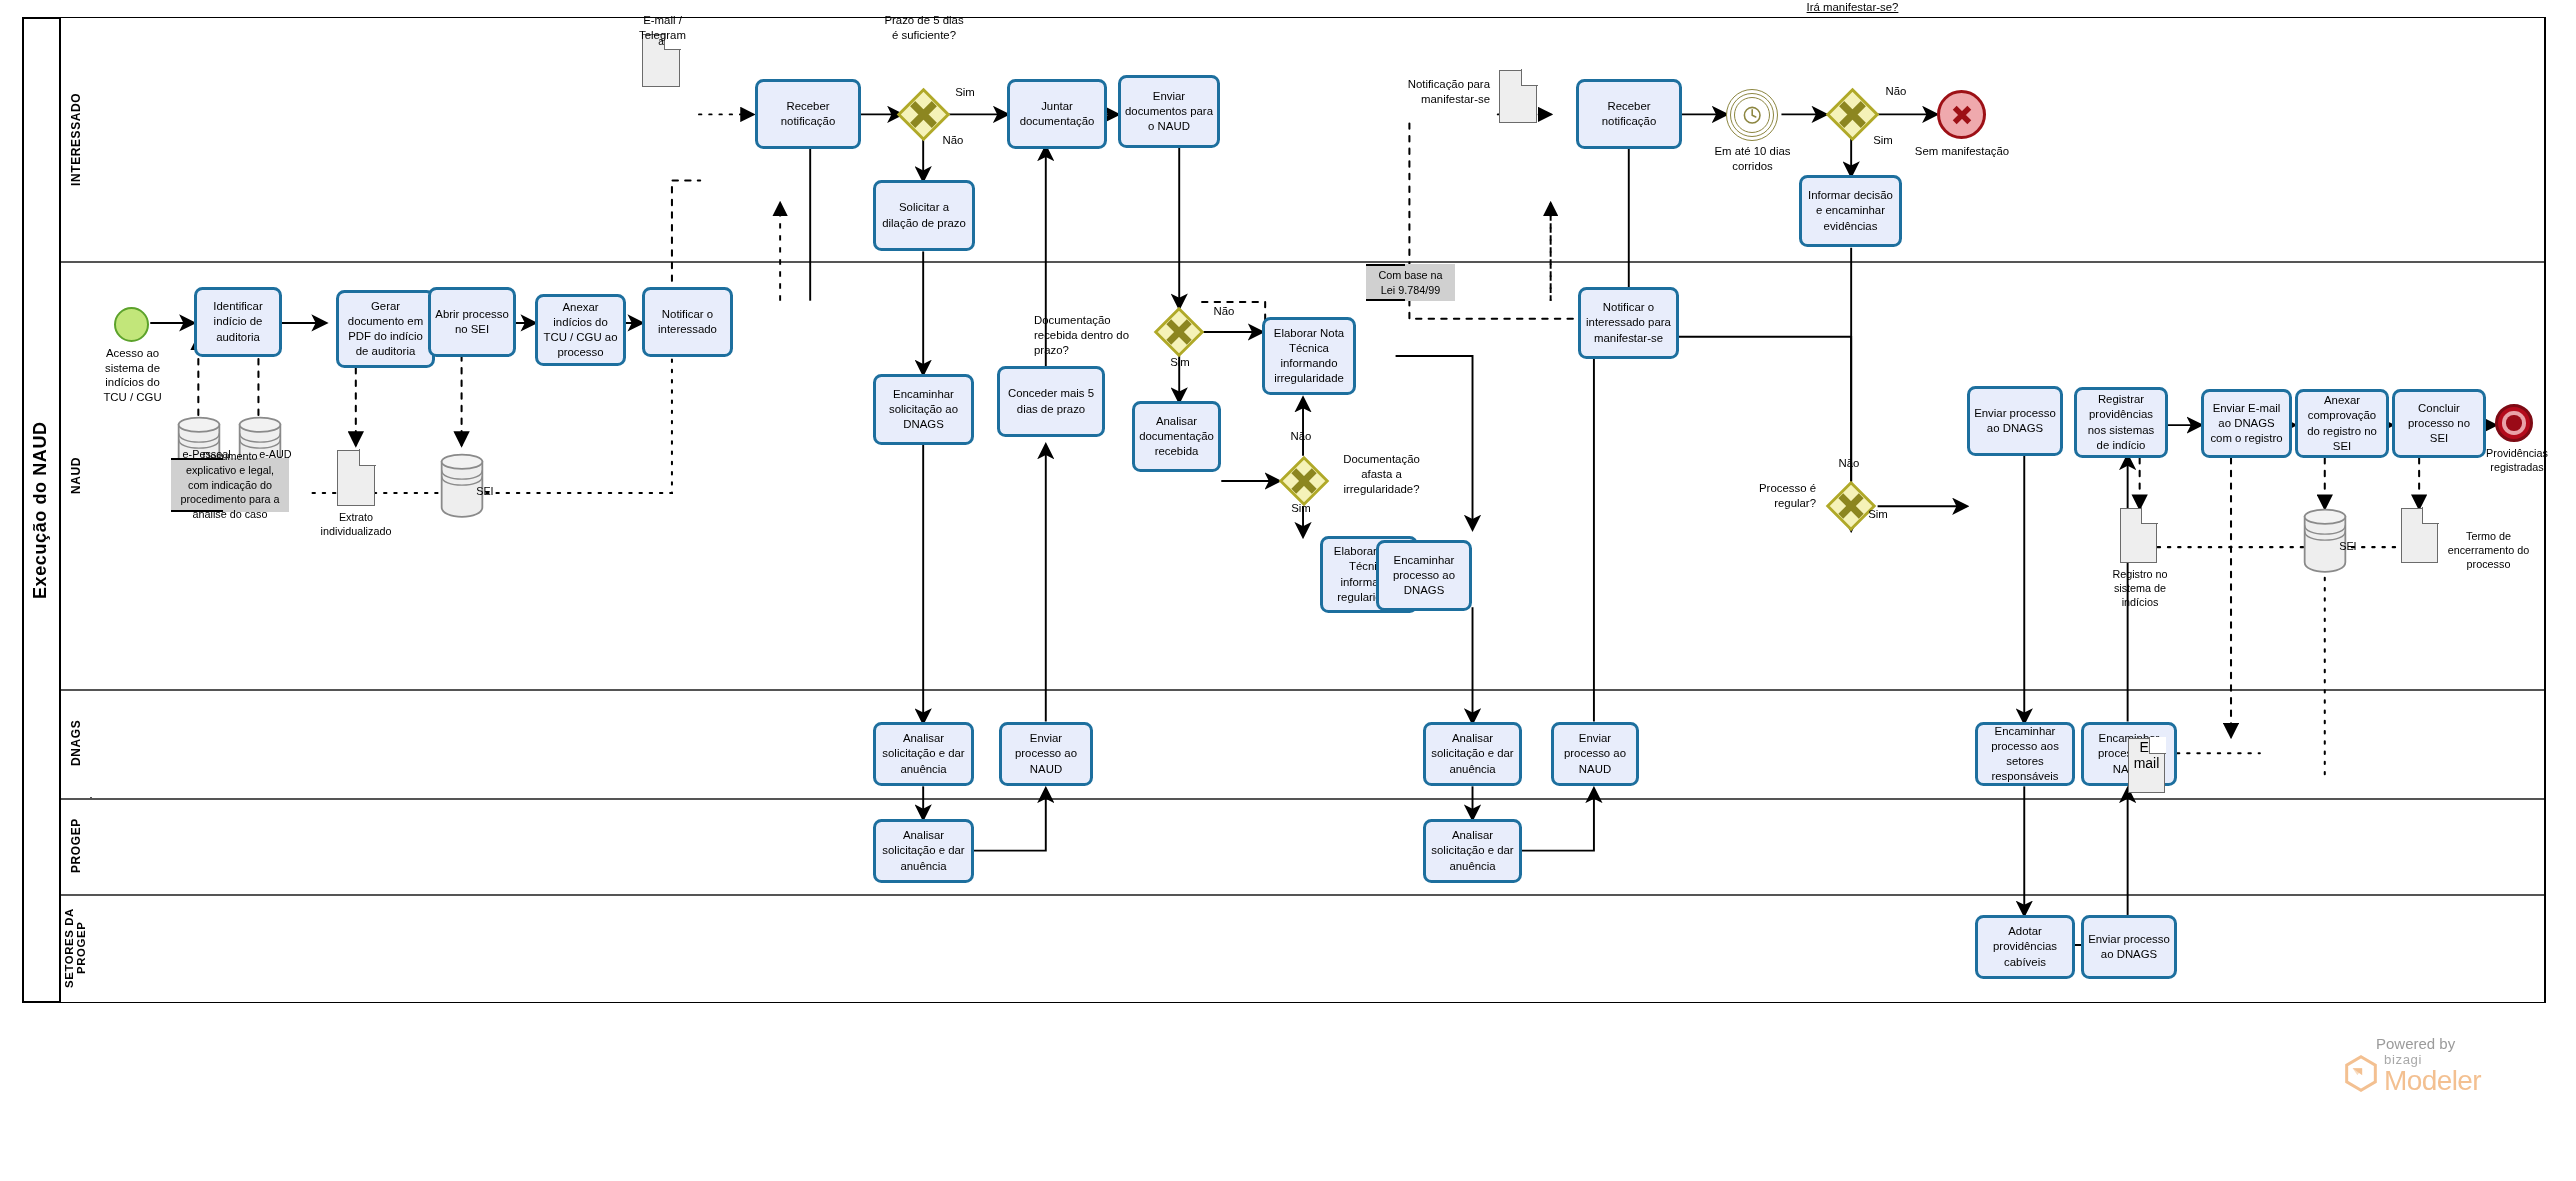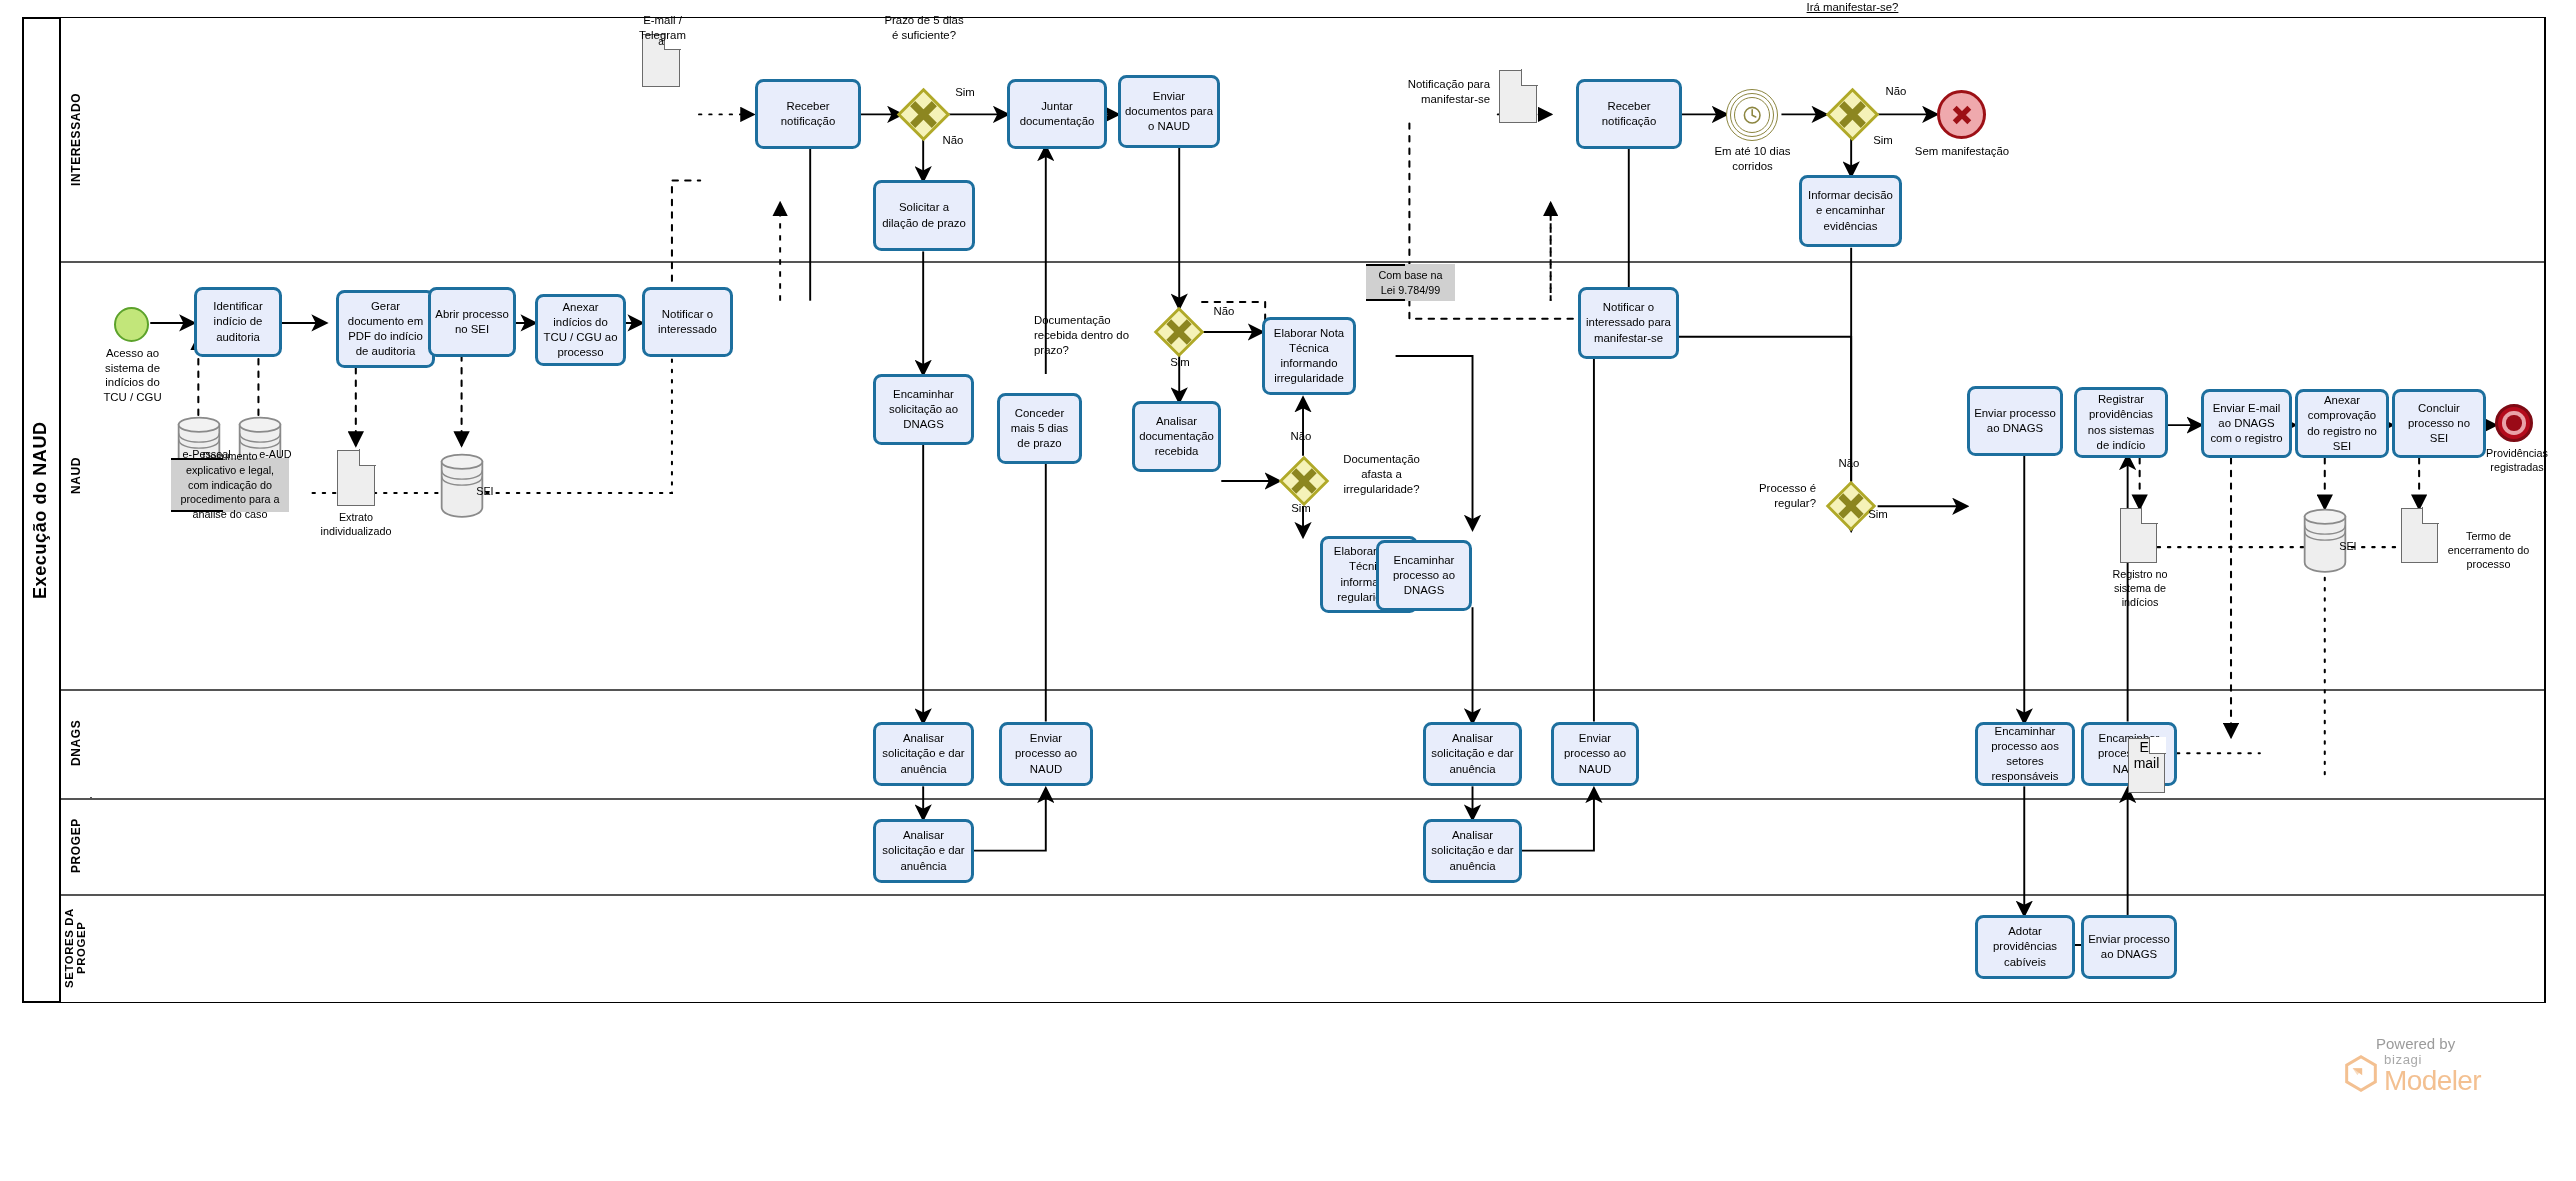--- a/index.html
+++ b/index.html
@@ -337,21 +337,21 @@
       <path d="M4,18 L4,94 C4,104 20,110 38,110 C56,110 72,104 72,94 L72,18 Z" fill="#eeeeee" stroke="#8a8a8a" stroke-width="3"></path>
       <ellipse cx="38" cy="18" rx="34" ry="12" fill="#f2f2f2" stroke="#8a8a8a" stroke-width="3"></ellipse>
       <path d="M4,32 C4,42 20,47 38,47 C56,47 72,42 72,32" fill="none" stroke="#8a8a8a" stroke-width="2.4"></path>
       <path d="M4,42 C4,52 20,57 38,57 C56,57 72,52 72,42" fill="none" stroke="#8a8a8a" stroke-width="2.4"></path>
     </svg>
     <div class="lbl" style="position:absolute;left:-8.4px;top:40px;width:63px;font-size:10.8px;">SEI</div>
   </div>
 
   <div class="task" style="left:873px;top:374px;width:101px;height:71px;">Encaminhar solicitação ao DNAGS</div>
 
-  <div class="task" style="left:997px;top:393px;width:85px;height:71px;">Conceder mais 5 dias de prazo</div>
+  <div class="task" style="left:997px;top:366px;width:108px;height:71px;">Conceder mais 5 dias de prazo</div>
 
   <div class="lbl left" style="left:1034px;top:313px;width:115px;text-align:left;">Documentação recebida dentro do prazo?</div>
   <div class="gw" style="left:1154px;top:307px;">
     <svg width="50" height="50" viewBox="0 0 88 88">
       <polygon points="44,3 85,44 44,85 3,44" fill="#f5f2b8" stroke="#b0a928" stroke-width="5"></polygon>
       <path d="M26,26 L62,62 M62,26 L26,62" stroke="#8c8620" stroke-width="12"></path>
     </svg>
   </div>
   <div class="lbl" style="left:1209px;top:304px;width:30px;">Não</div>
   <div class="lbl" style="left:1165px;top:355px;width:30px;">Sim</div>

